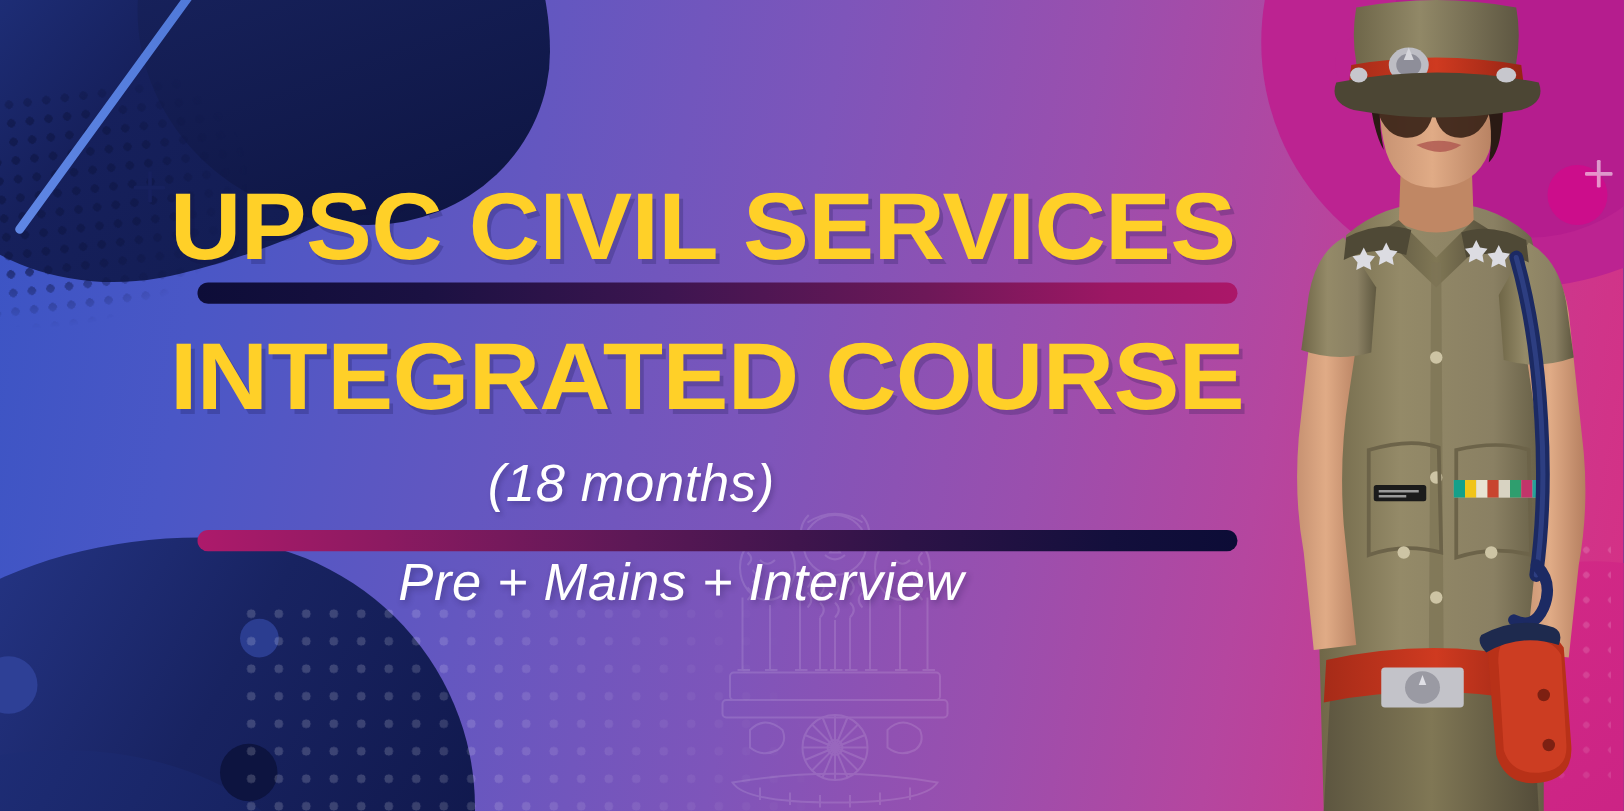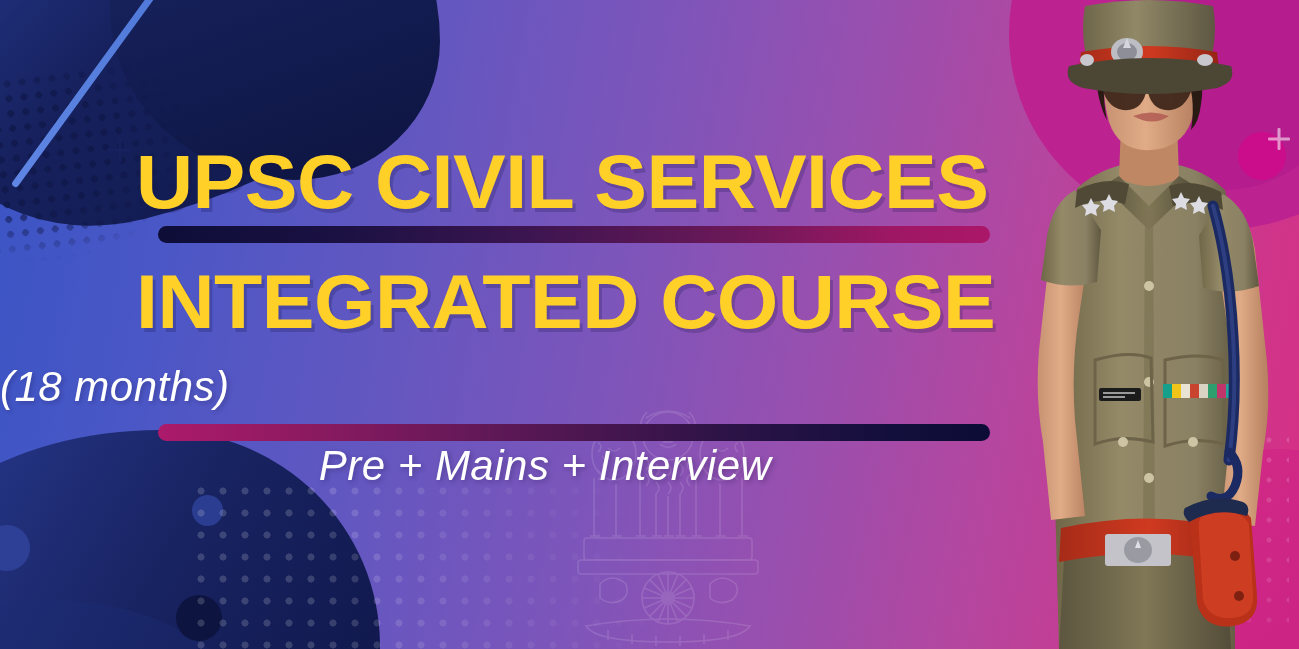--- a/index.html
+++ b/index.html
@@ -182,21 +182,21 @@
   }
   .bar-2 {
     top:424px;
     background:linear-gradient(90deg,#ad1a6b 0%,#8c1a61 18%,#5c1856 42%,#2d1347 68%,#130f3c 88%,#0c0c36 100%);
   }
 
   .subtitle {
     position:absolute;
     top:363px;
     left:0; width:1010px;
-    text-align:left;
+    text-align:center;
     font-size:42px;
     font-style:italic;
     color:#ffffff;
     font-weight:400;
     letter-spacing:.5px;
     text-shadow:2px 2px 4px rgba(25,15,60,.25);
   }
 
   .tagline {
     position:absolute;

